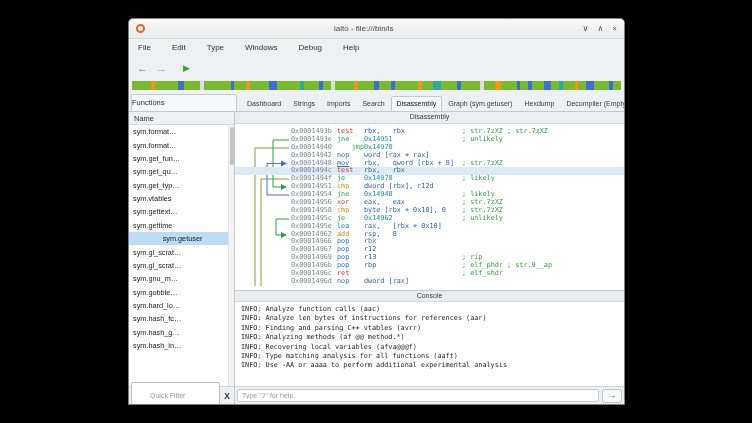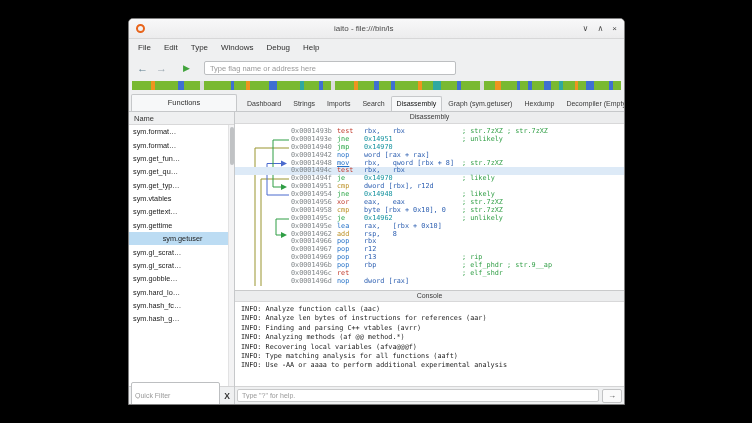--- a/index.html
+++ b/index.html
@@ -15,61 +15,61 @@
 
   
   .titlebar { height:20px; flex:0 0 20px; display:flex; align-items:center; padding:0 7px;
     background:linear-gradient(#f8f8f9,#ececed); border-bottom:1px solid #d7d7d8; }
   .app-icon { width:9px; height:9px; border:2px solid #e8641b; border-radius:50%; flex:0 0 auto; }
   .win-title { flex:1; text-align:center; font-size:8px; color:#4a4a4a; }
   .win-controls { display:flex; gap:9px; }
   .win-ctrl { font-size:8px; color:#4a4a4a; line-height:1; cursor:default; }
 
   
-  .menubar { height:17px; flex:0 0 17px; display:flex; align-items:center; padding:0 3px; gap:1px; }
+  .menubar { height:17px; flex:0 0 17px; display:flex; align-items:center; padding:0 3px; gap:9px; }
   .menu-item { font-size:8px; color:#2f2f2f; padding:2px 6px; border-radius:2px; }
 
   
   .toolbar { height:24px; flex:0 0 24px; display:flex; align-items:center; padding:0 8px; gap:8px; }
   .tb-back { font-size:11px; color:#5d7d8e; }
   .tb-fwd { font-size:11px; color:#9aa7b0; }
   .tb-play { font-size:9px; color:#41a33c; margin-left:8px; }
   .tb-search { height:14px; width:252px; margin-left:6px; font-size:7.5px; padding:0 5px;
     border:1px solid #bdbfc1; border-radius:2px; background:#fff; color:#444;
     font-family:"Liberation Sans", sans-serif; }
   .tb-search::placeholder { color:#9a9a9a; }
 
   
   .memband { height:9px; flex:0 0 9px; margin:1px 3px 3px 3px; display:flex; overflow:hidden; }
   .memband .seg { height:100%; }
 
   
   .tabsrow { height:19px; flex:0 0 19px; display:flex; align-items:flex-end; border-bottom:1px solid #c6c8ca; }
-  .dock-tab { width:106px; flex:0 0 106px; text-align:center; font-size:7.5px; color:#2f2f2f;
+  .dock-tab { width:106px; flex:0 0 106px; text-align:left; font-size:7.5px; color:#2f2f2f;
     padding:3px 0 4px; background:#f7f8f9; border:1px solid #c6c8ca; border-bottom:none;
     border-radius:2px 2px 0 0; margin-left:2px; }
   .tab-bar { display:flex; align-items:flex-end; margin-left:4px; flex:1; overflow:hidden; }
   .tab { font-size:7px; color:#3a3a3a; padding:3px 5px 4px; border:1px solid transparent;
     border-bottom:none; white-space:nowrap; }
   .tab.active { background:#f7f8f9; border-color:#c6c8ca; border-radius:2px 2px 0 0; color:#111; }
 
   
   .content { flex:1; display:flex; min-height:0; }
 
   .sidebar { width:106px; flex:0 0 106px; border-right:1px solid #c6c8ca; display:flex; flex-direction:column; background:#fff; }
   .fn-header { height:13px; flex:0 0 13px; font-size:7.5px; color:#333; padding:2px 0 0 5px;
     background:#eff0f1; border-bottom:1px solid #d8d8d9; }
   .fn-list { flex:1; position:relative; overflow:hidden; }
   .fn-item { font-size:7.3px; color:#222; padding:2.2px 2px 2.2px 4px; white-space:nowrap; overflow:hidden; }
   .fn-item.selected { background:#bcdcf3;text-align:center; }
   .fn-scroll { position:absolute; right:0; top:0; bottom:0; width:6px; background:#f3f3f4; border-left:1px solid #e2e2e3; }
   .fn-thumb { position:absolute; top:2px; left:1px; width:4px; height:38px; background:#c0c2c4; border-radius:2px; }
   .filter-row { height:18px; flex:0 0 18px; display:flex; align-items:center; gap:2px;
     background:#eff0f1; border-top:1px solid #d4d4d5; padding:0 2px; }
-  .filter-input { flex:1; min-width:0; height:27px; font-size:7px; padding:0 3px; border:1px solid #bdbfc1;
+  .filter-input { flex:1; min-width:0; height:27px; font-size:7px; padding:0 18px; border:1px solid #bdbfc1;
     border-radius:2px; background:#fff; font-family:"Liberation Sans", sans-serif; }
   .filter-input::placeholder { color:#9a9a9a; }
   .filter-x { font-size:8.5px; font-weight:bold; color:#333; padding:0 2px; }
 
   .main { flex:1; display:flex; flex-direction:column; min-width:0; background:#fff; }
   .panel-title { height:12px; flex:0 0 12px; text-align:center; font-size:7px; color:#3a3a3a;
     background:#ecedee; border-bottom:1px solid #d8d8d9; padding-top:1px; }
   .console-title { border-top:1px solid #c9cacb; }
 
   .disasm { flex:1; position:relative; overflow:hidden; padding:4px 0 16px 0; min-height:0; }
@@ -115,21 +115,20 @@
       <div class="menu-item">Type</div>
       <div class="menu-item">Windows</div>
       <div class="menu-item">Debug</div>
       <div class="menu-item">Help</div>
     </div>
 
   <div class="toolbar">
     <span class="tb-back">←</span>
     <span class="tb-fwd">→</span>
     <span class="tb-play">▶</span>
-    <input class="tb-search" placeholder="Type flag name or address here" style="">
   </div>
 
   <div class="memband">
       <div class="seg" style="flex-grow: 5; background: rgb(121, 185, 49);"></div>
       <div class="seg" style="flex-grow: 1; background: rgb(240, 148, 31);"></div>
       <div class="seg" style="flex-grow: 6; background: rgb(121, 185, 49);"></div>
       <div class="seg" style="flex-grow: 1.5; background: rgb(63, 111, 209);"></div>
       <div class="seg" style="flex-grow: 4; background: rgb(121, 185, 49);"></div>
       <div class="seg" style="flex-grow: 1; background: rgb(220, 220, 220);"></div>
       <div class="seg" style="flex-grow: 7; background: rgb(121, 185, 49);"></div>
@@ -200,24 +199,26 @@
           <div class="fn-item">sym.format…</div>
           <div class="fn-item">sym.get_fun…</div>
           <div class="fn-item">sym.get_qu…</div>
           <div class="fn-item">sym.get_typ…</div>
           <div class="fn-item">sym.vtables</div>
           <div class="fn-item">sym.gettext…</div>
           <div class="fn-item">sym.gettime</div>
           <div class="fn-item selected">sym.getuser</div>
           <div class="fn-item">sym.gl_scrat…</div>
           <div class="fn-item">sym.gl_scrat…</div>
+          <div class="fn-item">sym.gnu_m…</div>
           <div class="fn-item">sym.gobble…</div>
           <div class="fn-item">sym.hard_lo…</div>
           <div class="fn-item">sym.hash_fc…</div>
           <div class="fn-item">sym.hash_g…</div>
+          <div class="fn-item">sym.hash_in…</div>
           <div class="fn-scroll">
           <div class="fn-thumb"></div>
         </div>
       </div>
       <div class="filter-row">
         <input class="filter-input" placeholder="Quick Filter" style="">
         <span class="filter-x">X</span>
       </div>
     </div>
 
@@ -231,21 +232,21 @@
           <path d="M46 71 H24 V39.5 H38" fill="none" stroke="#4a6ace" stroke-width="1"></path>
           <polygon points="38,36.5 38,42.5 44,39.5" fill="#4a6ace"></polygon>
           <path d="M46 16 H30 V63 H38" fill="none" stroke="#2f9e44" stroke-width="1"></path>
           <polygon points="38,60 38,66 44,63" fill="#2f9e44"></polygon>
           <path d="M46 95 H33 V111 H38" fill="none" stroke="#2f9e44" stroke-width="1"></path>
           <polygon points="38,108 38,114 44,111" fill="#2f9e44"></polygon>
         </svg>
         <div class="dlist">
             <div class="drow"><span class="addr">0x0001493b</span><span class="mnem" style="color: rgb(192, 57, 43);">test</span><span class="ops" style="color: rgb(42, 93, 176);">rbx,   rbx</span><span class="cmt">; str.7zXZ ; str.7zXZ</span></div>
             <div class="drow"><span class="addr">0x0001493e</span><span class="mnem" style="color: rgb(39, 165, 68);">jne</span><span class="ops" style="color: rgb(19, 146, 158);">0x14951</span><span class="cmt">; unlikely</span></div>
-            <div class="drow"><span class="addr">0x00014940</span><span class="mnem" style="color: rgb(39, 165, 68);">jmp</span><span class="ops" style="color: rgb(19, 146, 158);">0x14970</span><span class="cmt"></span></div>
+            <div class="drow"><span class="addr">0x00014940</span><span class="mnem" style="color: rgb(39, 165, 68); text-align: right;">jmp</span><span class="ops" style="color: rgb(19, 146, 158);">0x14970</span><span class="cmt"></span></div>
             <div class="drow"><span class="addr">0x00014942</span><span class="mnem" style="color: rgb(36, 113, 200);">nop</span><span class="ops" style="color: rgb(42, 93, 176);">word [rax + rax]</span><span class="cmt"></span></div>
             <div class="drow"><span class="addr">0x00014948</span><span class="mnem" style="color: rgb(36, 113, 200); text-decoration: underline;">mov</span><span class="ops" style="color: rgb(42, 93, 176);">rbx,   qword [rbx + 8]</span><span class="cmt">; str.7zXZ</span></div>
             <div class="drow hl"><span class="addr">0x0001494c</span><span class="mnem" style="color: rgb(192, 57, 43);">test</span><span class="ops" style="color: rgb(42, 93, 176);">rbx,   rbx</span><span class="cmt"></span></div>
             <div class="drow"><span class="addr">0x0001494f</span><span class="mnem" style="color: rgb(39, 165, 68);">je</span><span class="ops" style="color: rgb(19, 146, 158);">0x14970</span><span class="cmt">; likely</span></div>
             <div class="drow"><span class="addr">0x00014951</span><span class="mnem" style="color: rgb(187, 143, 34);">cmp</span><span class="ops" style="color: rgb(42, 93, 176);">dword [rbx], r12d</span><span class="cmt"></span></div>
             <div class="drow"><span class="addr">0x00014954</span><span class="mnem" style="color: rgb(39, 165, 68);">jne</span><span class="ops" style="color: rgb(19, 146, 158);">0x14948</span><span class="cmt">; likely</span></div>
             <div class="drow"><span class="addr">0x00014956</span><span class="mnem" style="color: rgb(192, 57, 43);">xor</span><span class="ops" style="color: rgb(42, 93, 176);">eax,   eax</span><span class="cmt">; str.7zXZ</span></div>
             <div class="drow"><span class="addr">0x00014958</span><span class="mnem" style="color: rgb(187, 143, 34);">cmp</span><span class="ops" style="color: rgb(42, 93, 176);">byte [rbx + 0x10], 0</span><span class="cmt">; str.7zXZ</span></div>
             <div class="drow"><span class="addr">0x0001495c</span><span class="mnem" style="color: rgb(39, 165, 68);">je</span><span class="ops" style="color: rgb(19, 146, 158);">0x14962</span><span class="cmt">; unlikely</span></div>
             <div class="drow"><span class="addr">0x0001495e</span><span class="mnem" style="color: rgb(36, 113, 200);">lea</span><span class="ops" style="color: rgb(42, 93, 176);">rax,   [rbx + 0x10]</span><span class="cmt"></span></div>

